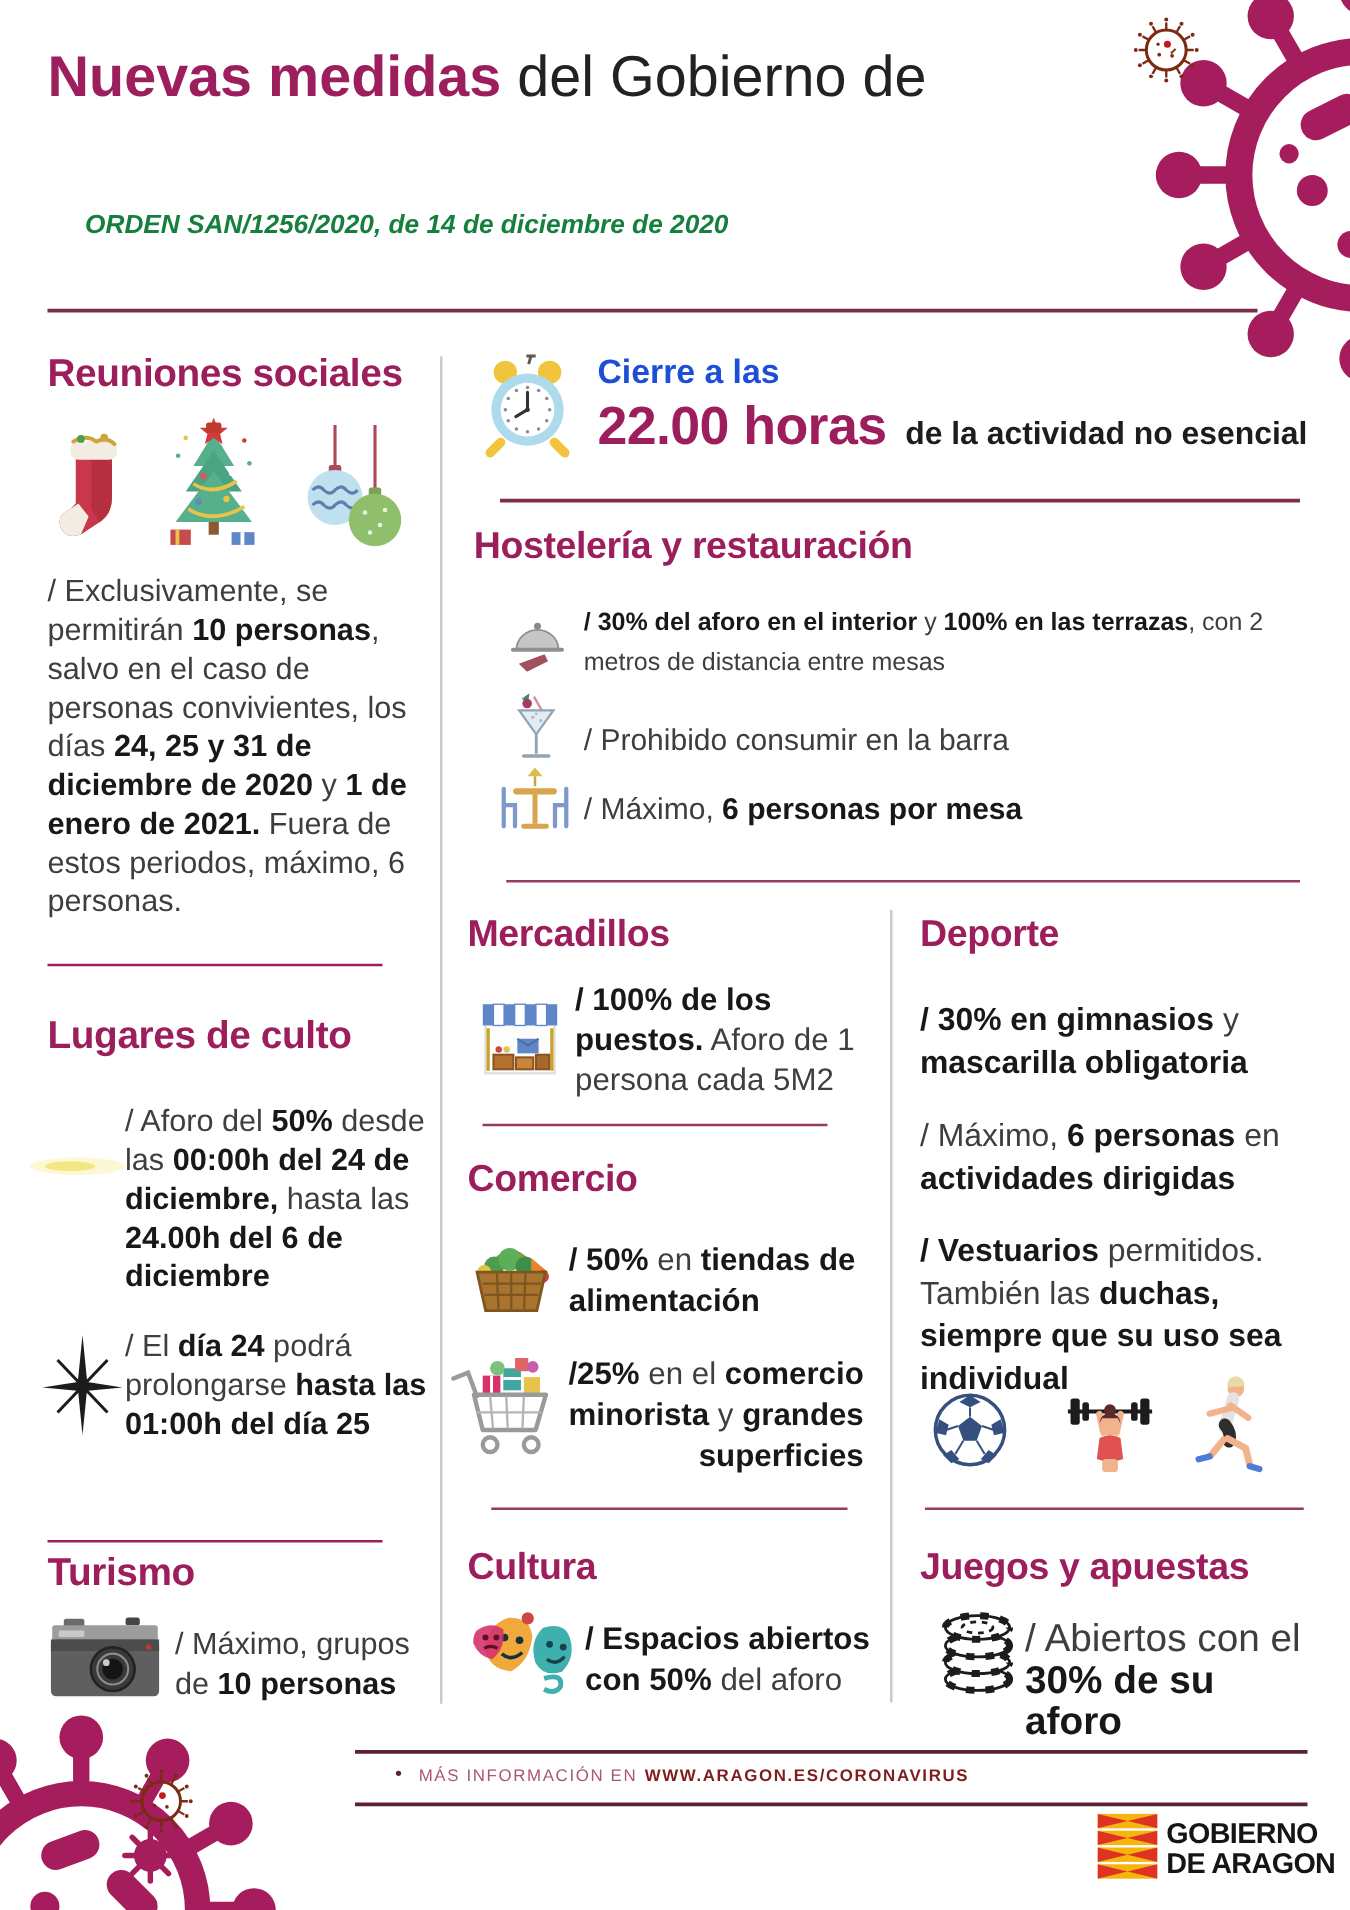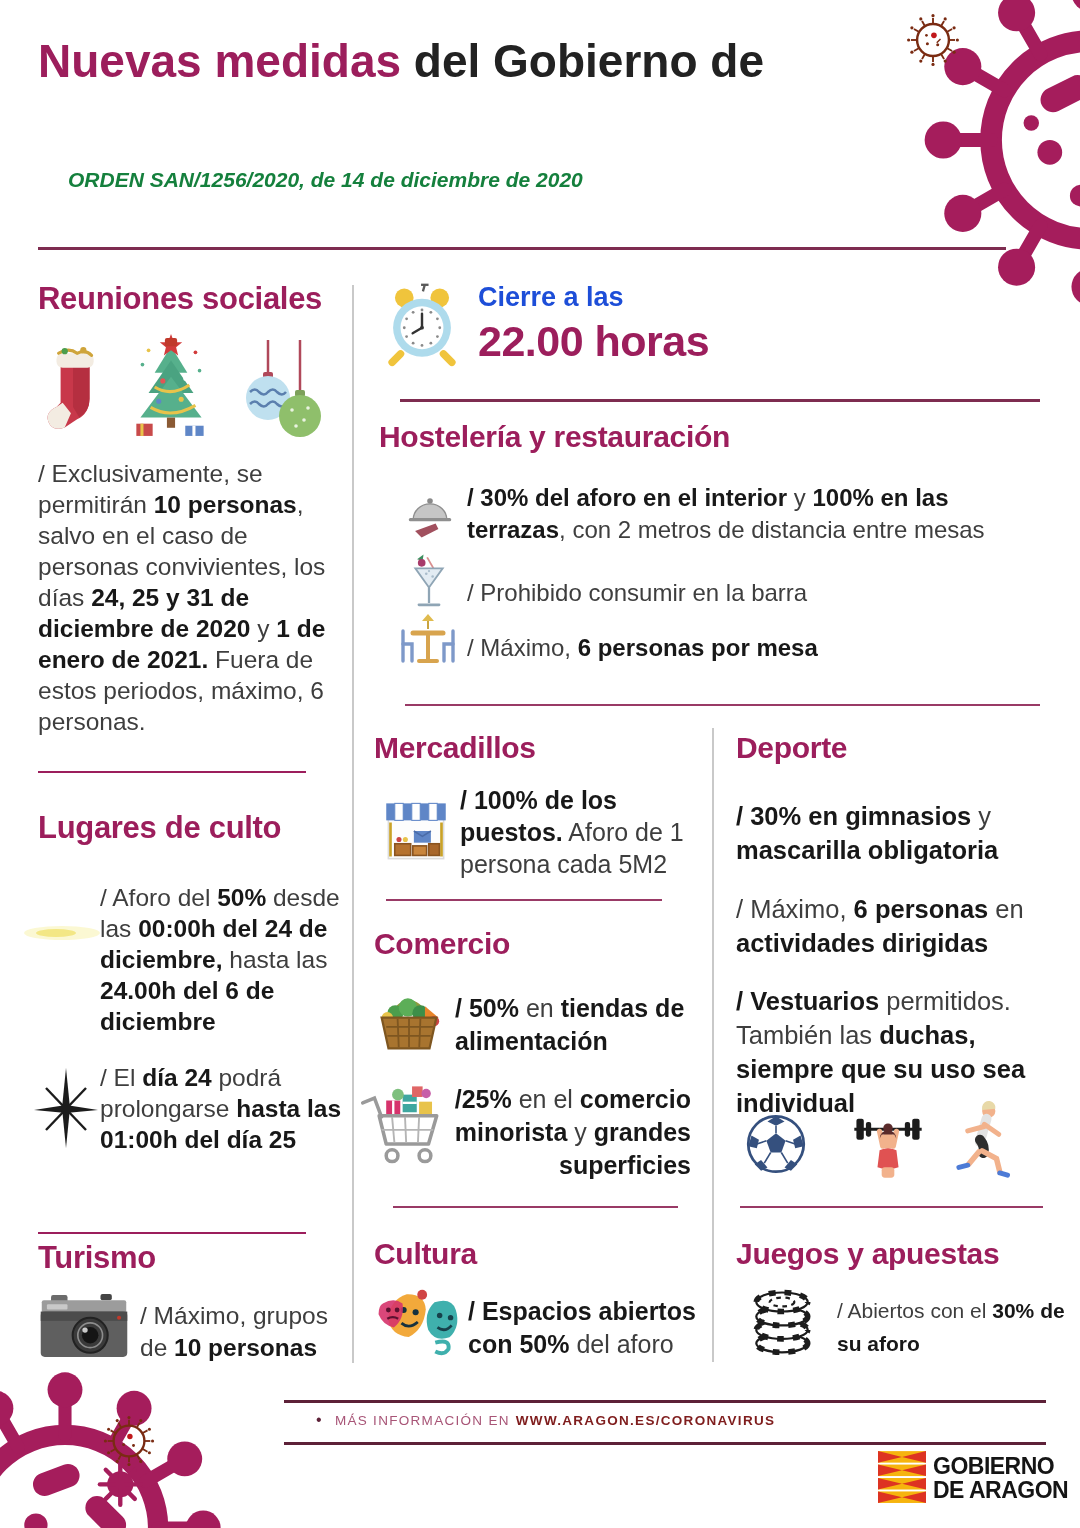--- a/index.html
+++ b/index.html
@@ -9,21 +9,21 @@
   }
   .abs{position:absolute;}
   .h2{font-weight:700;color:var(--accent);letter-spacing:-0.3px;}
   .rich{color:#3e3e3e;font-weight:400;}
   .rich .b{font-weight:700;color:#181818;}
   .rule{background:var(--accent);}
   .rule-dark{background:#7e2c50;}
   .rule-soft{background:#993a66;}
   .vrule{background:#c9c9c9;width:2px;}
   .title-accent{color:var(--accent);font-weight:700;}
-  .title-plain{color:#222222;font-weight:700;}
+  .title-plain{color:#222222;font-weight:400;}
   svg{display:block;}
 </style>
 </head>
 <body>
 
 <div class="abs" style="left:38px;top:34px;width:900px;font-size:46px;line-height:55px;">
   <div>
     <span class="title-accent">Nuevas medidas</span><span class="title-plain"> del Gobierno de</span>
   </div>
 </div>
@@ -265,36 +265,37 @@
     <line x1="45" y1="49" x2="45" y2="34" stroke="#333" stroke-width="2.6" stroke-linecap="round"></line>
     <line x1="45" y1="49" x2="35" y2="55" stroke="#333" stroke-width="2.6" stroke-linecap="round"></line>
     <circle cx="45" cy="49" r="2" fill="#333"></circle>
   </svg>
 </div>
 
 <div class="abs" style="left:478px;top:282px;width:570px;">
   <div style="font-size:27px;font-weight:700;color:#1d4ed8;">Cierre a las</div>
   <div style="display:flex;align-items:baseline;margin-top:4px;">
     <span style="font-size:43px;font-weight:700;color:var(--accent);letter-spacing:-0.5px;">22.00 horas</span>
+    <span style="font-size:25.5px;font-weight:700;color:#1d1d1d;margin-left:15px;">de la actividad no esencial</span>
   </div>
 </div>
 
 <div class="abs rule-dark" style="left:400px;top:399px;width:640px;height:3px;"></div>
 
 <div class="abs h2" style="left:379px;top:420px;font-size:30px;">Hostelería y restauración</div>
 
 <div class="abs" style="left:402px;top:487px;width:56px;height:58px;">
   <svg viewBox="0 0 60 60" width="56" height="58">
     <circle cx="30" cy="14" r="3" fill="#8a8a8a"></circle>
     <path d="M12,34 A18,17 0 0 1 48,34 Z" fill="#c6c6c6" stroke="#8f8f8f" stroke-width="1.5"></path>
     <line x1="9" y1="34" x2="51" y2="34" stroke="#8f8f8f" stroke-width="3.5" stroke-linecap="round"></line>
     <path d="M14,46 L36,38 L39,44 L21,53 Z" fill="#a1505e"></path>
   </svg>
 </div>
-<div class="abs rich" style="left:467px;top:482px;width:578px;font-size:24px;line-height:32px;"><span class="b">/ 30% del aforo en el interior</span><span> y </span><span class="b">100% en las terrazas</span><span>, con 2 metros de distancia entre mesas</span></div>
+<div class="abs rich" style="left:467px;top:482px;width:578px;font-size:20px;line-height:32px;"><span class="b">/ 30% del aforo en el interior</span><span> y </span><span class="b">100% en las terrazas</span><span>, con 2 metros de distancia entre mesas</span></div>
 
 <div class="abs" style="left:408px;top:548px;width:42px;height:68px;">
   <svg viewBox="0 0 46 66" width="42" height="68">
     <line x1="21" y1="6" x2="29" y2="20" stroke="#d98f8f" stroke-width="2"></line>
     <polygon points="10,8 17,3 16,10" fill="#3d8f5f"></polygon>
     <circle cx="15" cy="12" r="4.2" fill="#a83a6a"></circle>
     <polygon points="8,18 38,18 23,39" fill="#e3ecf3" stroke="#8fa5b5" stroke-width="2"></polygon>
     <circle cx="20" cy="24" r="1.4" fill="#a9bccb"></circle>
       <circle cx="27" cy="27" r="1.4" fill="#a9bccb"></circle>
       <circle cx="23" cy="21" r="1.2" fill="#a9bccb"></circle>
@@ -488,21 +489,21 @@
       <ellipse cx="34" cy="40" rx="23" ry="8" fill="#ffffff" stroke="#1c1c1c" stroke-width="2"></ellipse>
       <ellipse cx="34" cy="40" rx="23" ry="8" fill="none" stroke="#1c1c1c" stroke-width="5" stroke-dasharray="6 8" stroke-dashoffset="4"></ellipse>
       <ellipse cx="34" cy="28" rx="23" ry="8" fill="#ffffff" stroke="#1c1c1c" stroke-width="2"></ellipse>
       <ellipse cx="34" cy="28" rx="23" ry="8" fill="none" stroke="#1c1c1c" stroke-width="5" stroke-dasharray="6 8"></ellipse>
       <ellipse cx="34" cy="15" rx="23" ry="8.5" fill="#ffffff" stroke="#1c1c1c" stroke-width="2"></ellipse>
       <ellipse cx="34" cy="15" rx="23" ry="8.5" fill="none" stroke="#1c1c1c" stroke-width="5" stroke-dasharray="6 8" stroke-dashoffset="4"></ellipse>
       <ellipse cx="34" cy="15" rx="11" ry="4" fill="none" stroke="#1c1c1c" stroke-width="2" stroke-dasharray="4 4"></ellipse>
     </g>
   </svg>
 </div>
-<div class="abs rich" style="left:837px;top:1294px;width:232px;font-size:21px;line-height:33px;"><span>/ Abiertos con el </span><span class="b">30% de su aforo</span></div>
+<div class="abs rich" style="left:820px;top:1294px;width:232px;font-size:31px;line-height:33px;"><span>/ Abiertos con el </span><span class="b">30% de su aforo</span></div>
 
 <div class="abs" style="left:284px;top:1400px;width:762px;height:3px;background:#5d2138;"></div>
 <div class="abs" style="left:316px;top:1411px;display:flex;align-items:center;font-size:13.5px;letter-spacing:1.3px;">
   <span style="color:#5d2138;font-size:16px;margin-right:12px;">•</span>
   <span style="color:#a85577;font-weight:500;">MÁS INFORMACIÓN EN</span>
   <span style="color:#7f1d1d;font-weight:700;margin-left:6px;">WWW.ARAGON.ES/CORONAVIRUS</span>
 </div>
 <div class="abs" style="left:284px;top:1442px;width:762px;height:3px;background:#5d2138;"></div>
 
 <div class="abs" style="left:878px;top:1450px;display:flex;align-items:center;">

